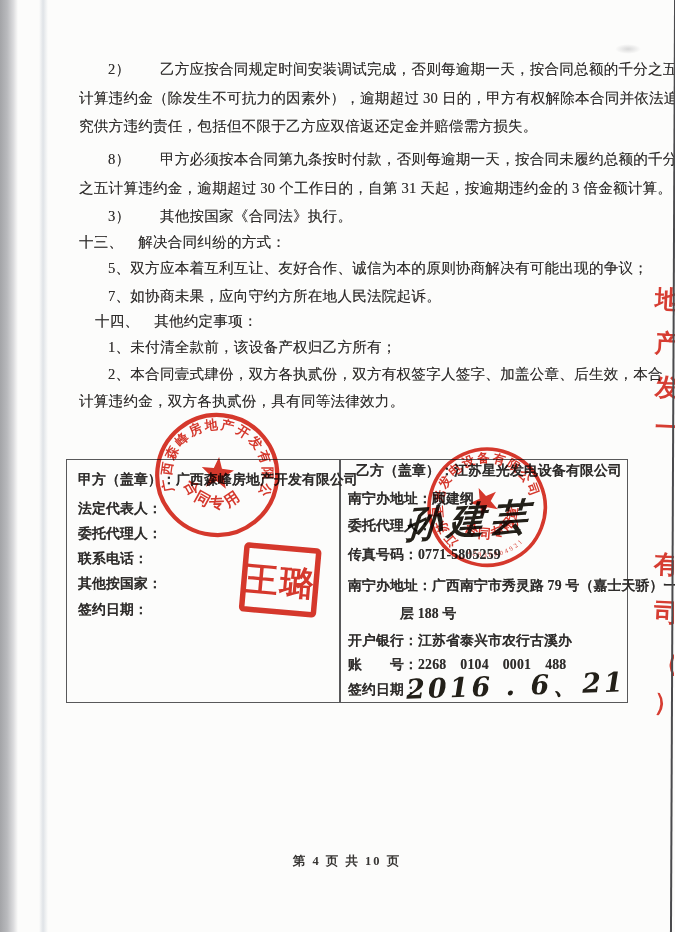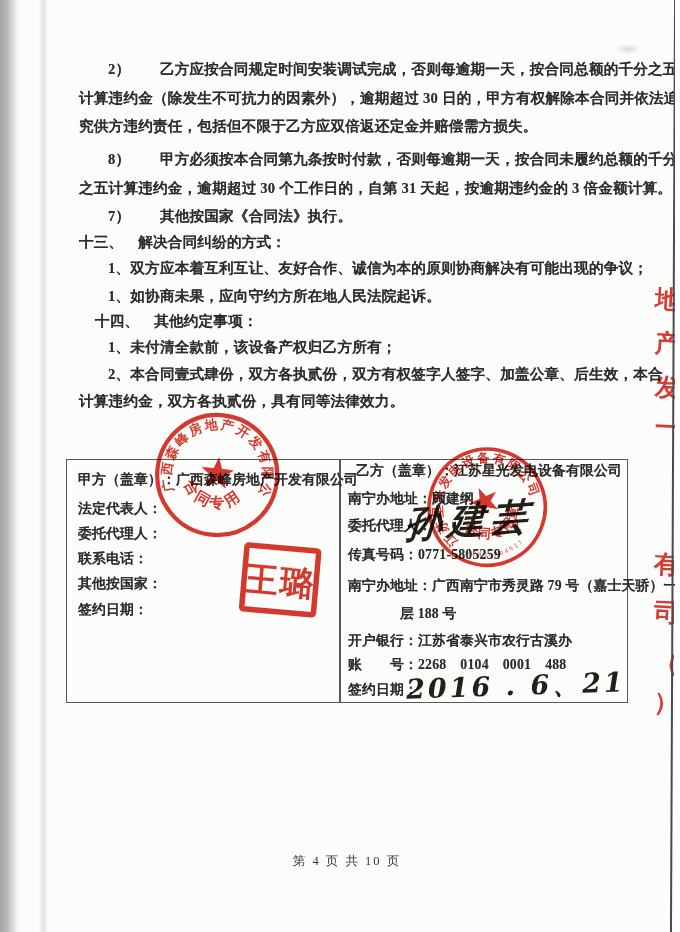--- a/index.html
+++ b/index.html
@@ -23,21 +23,21 @@
   }
   .page-right-margin{
     position:absolute;left:675px;top:0;width:5px;height:932px;background:#ffffff;
   }
   .smudge{
     position:absolute;left:615px;top:44px;width:26px;height:10px;border-radius:50%;
     background:radial-gradient(ellipse at center,rgba(90,90,95,.22),rgba(90,90,95,0) 70%);
   }
   .bline{
     position:absolute;white-space:nowrap;
-    font-size:14.6px;color:#2e2c2b;font-weight:700;letter-spacing:.2px;
+    font-size:14.6px;color:#2e2c2b;font-weight:400;letter-spacing:.2px;
     text-shadow:0 0 .6px rgba(60,55,52,.55);
   }
   .contract-table{
     position:absolute;left:66px;top:459px;width:562px;height:244px;
     border:1.6px solid #58585a;box-sizing:border-box;
   }
   .col-divider{
     position:absolute;left:272px;top:0;width:1.6px;height:100%;background:#58585a;
   }
   .trow{
@@ -56,40 +56,40 @@
   .hdate{left:406px;top:668px;font-size:27px;font-weight:700;transform:rotate(-2deg);letter-spacing:3px;}
   .edge-frags{
     position:absolute;width:27px;overflow:hidden;mix-blend-mode:multiply;
   }
   .edge-frags span{
     position:absolute;left:7px;color:#d5281c;font-weight:700;font-size:25px;opacity:.9;
     transform:rotate(3deg);
   }
   .footer{
     position:absolute;left:66px;top:853px;width:562px;text-align:center;
-    font-size:12.5px;color:#383634;letter-spacing:2px;font-weight:400;
+    font-size:12.5px;color:#383634;letter-spacing:2px;font-weight:700;
   }
 </style>
 </head>
 <body>
 
 <div class="paper"></div>
 <div class="scan-left-strip"></div>
 <div class="crease"></div>
 <div class="smudge"></div>
 
 <div class="bline" style="left:108px;top:60px">2）　　乙方应按合同规定时间安装调试完成，否则每逾期一天，按合同总额的千分之五</div>
 <div class="bline" style="left:79px;top:89px">计算违约金（除发生不可抗力的因素外），逾期超过 30 日的，甲方有权解除本合同并依法追</div>
 <div class="bline" style="left:79px;top:117px">究供方违约责任，包括但不限于乙方应双倍返还定金并赔偿需方损失。</div>
 <div class="bline" style="left:108px;top:150px">8）　　甲方必须按本合同第九条按时付款，否则每逾期一天，按合同未履约总额的千分</div>
 <div class="bline" style="left:79px;top:179px">之五计算违约金，逾期超过 30 个工作日的，自第 31 天起，按逾期违约金的 3 倍金额计算。</div>
-<div class="bline" style="left:108px;top:207px">7）　　其他按国家《合同法》执行。</div>
+<div class="bline" style="left:108px;top:207px">3）　　其他按国家《合同法》执行。</div>
 <div class="bline" style="left:79px;top:233px">十三、　解决合同纠纷的方式：</div>
-<div class="bline" style="left:108px;top:259px">1、双方应本着互利互让、友好合作、诚信为本的原则协商解决有可能出现的争议；</div>
-<div class="bline" style="left:108px;top:287px">1、如协商未果，应向守约方所在地人民法院起诉。</div>
+<div class="bline" style="left:108px;top:259px">5、双方应本着互利互让、友好合作、诚信为本的原则协商解决有可能出现的争议；</div>
+<div class="bline" style="left:108px;top:287px">7、如协商未果，应向守约方所在地人民法院起诉。</div>
 <div class="bline" style="left:95px;top:312px">十四、　其他约定事项：</div>
 <div class="bline" style="left:108px;top:338px">1、未付清全款前，该设备产权归乙方所有；</div>
 <div class="bline" style="left:108px;top:365px">2、本合同壹式肆份，双方各执贰份，双方有权签字人签字、加盖公章、后生效，本合</div>
 <div class="bline" style="left:79px;top:392px">计算违约金，双方各执贰份，具有同等法律效力。</div>
 
 <div class="contract-table">
   <div class="col-divider"></div>
 </div>
 
 <div class="trow" style="left:78px;top:471px">甲方（盖章）：广西森峰房地产开发有限公司</div>

